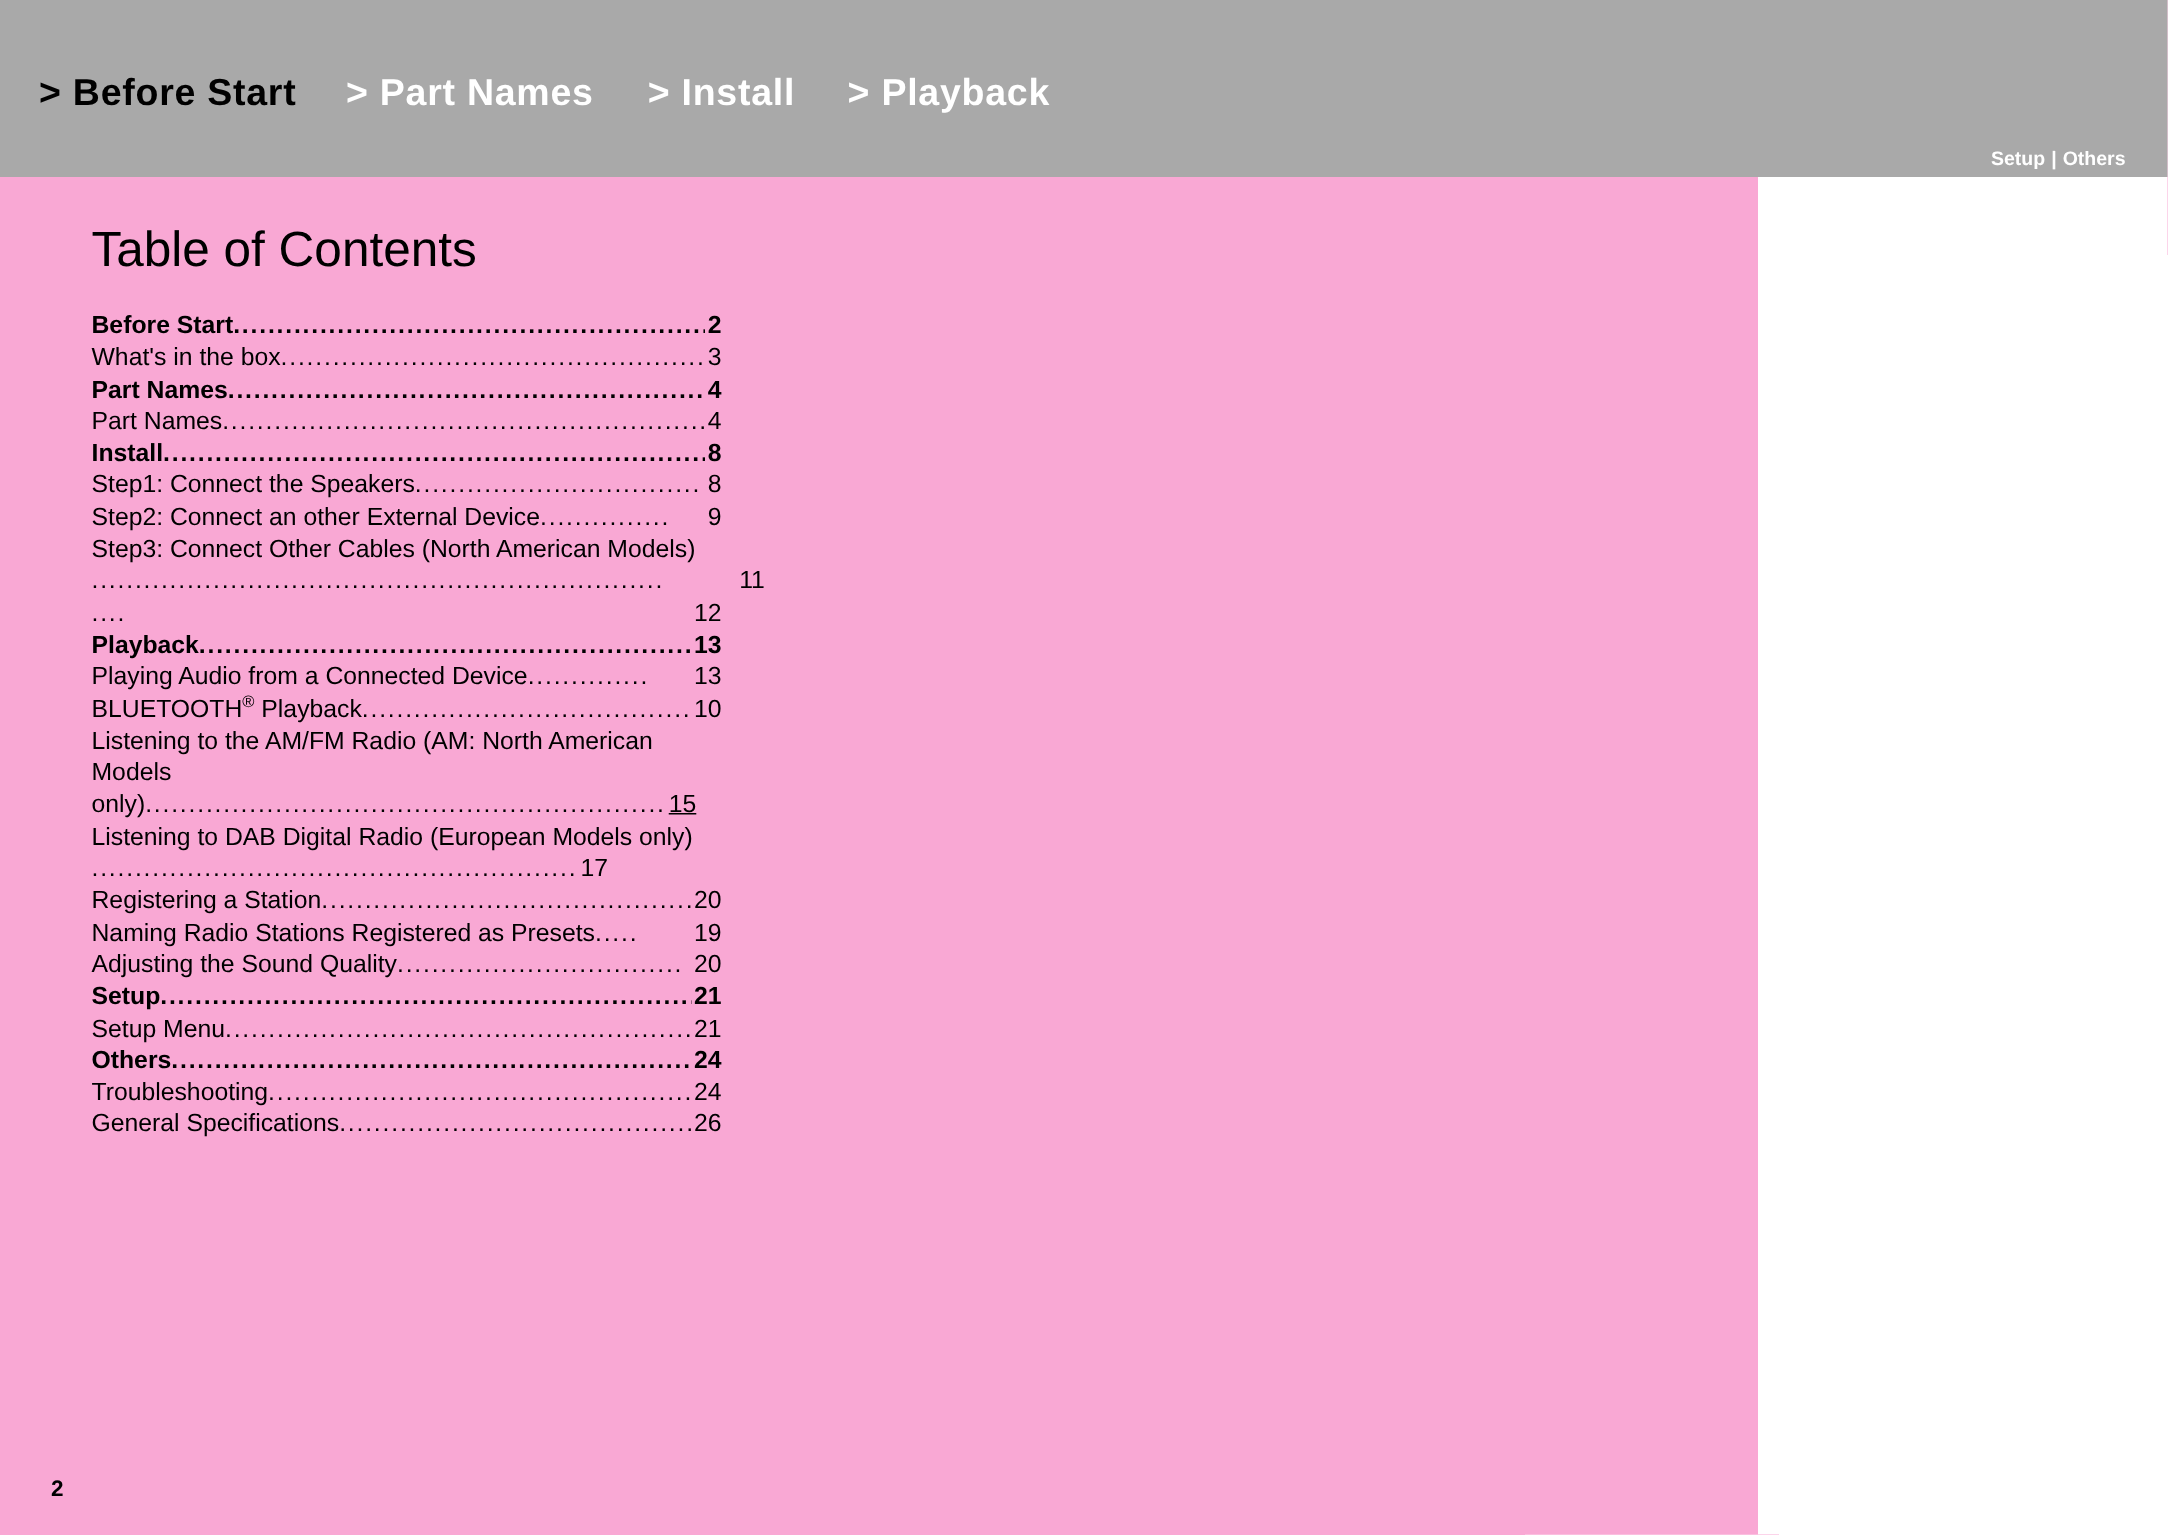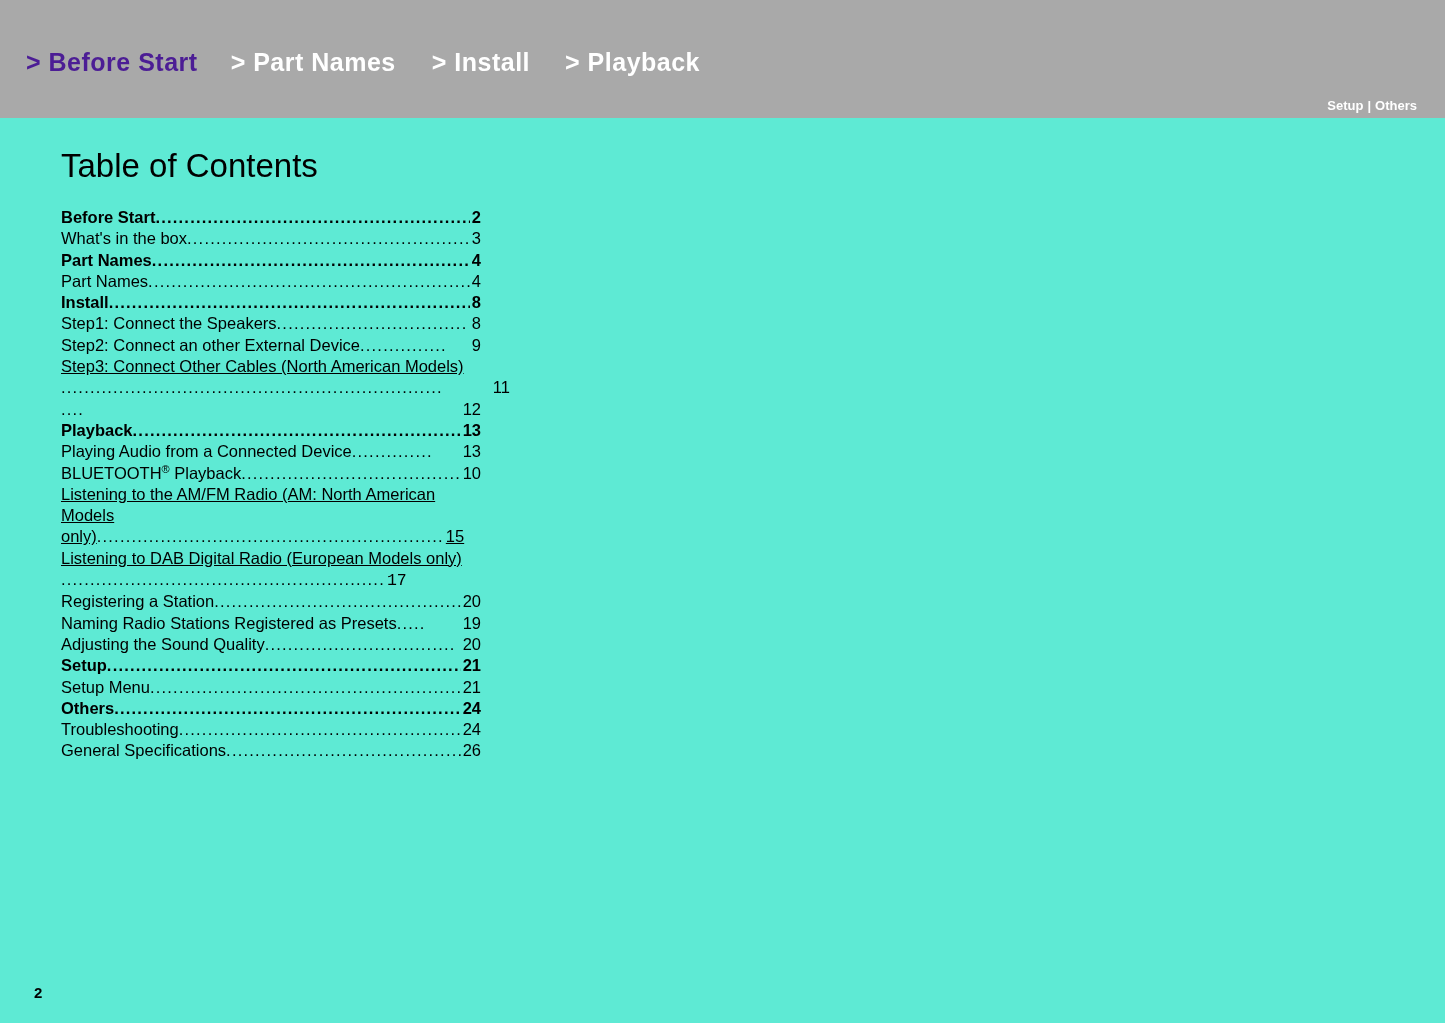--- a/index.html
+++ b/index.html
@@ -31,21 +31,21 @@
     align-items: baseline;
   }
   .nav-item {
     font-size: 25px;
     font-weight: bold;
     letter-spacing: 0.5px;
     color: #ffffff;
     white-space: nowrap;
   }
   .nav-item.active {
-    color: #4c1d95;
+    color: #000000;
   }
   .nav-gap-1 { width: 33px; }
   .nav-gap-2 { width: 36px; }
   .nav-gap-3 { width: 35px; }
 
   .subnav {
     position: absolute;
     right: 28px;
     top: 98px;
     font-size: 13px;
@@ -53,23 +53,23 @@
     color: #ffffff;
     white-space: nowrap;
   }
   .subnav .sep {
     padding: 0 4px;
   }
 
   
   .page {
     position: relative;
-    width: 1445px;
+    width: 1172px;
     height: 905px;
-    background: #5eead4;
+    background: #f9a8d4;
   }
 
   .title {
     position: absolute;
     left: 61px;
     top: 29px;
     font-size: 33px;
     font-weight: normal;
     color: #000000;
     letter-spacing: 0px;
@@ -109,21 +109,20 @@
     text-align: right;
     padding-left: 2px;
   }
   
   .toc-row.wrap-first {
     display: block;
   }
   .toc-row.wrap-first .toc-label {
     display: inline;
     white-space: normal;
-    text-decoration: underline;
   }
 
   sup.reg {
     font-size: 11px;
     vertical-align: super;
     line-height: 0;
   }
 
   .folio {
     position: absolute;
@@ -205,21 +204,21 @@
         <span class="toc-label">Playing Audio from a Connected Device  </span>
         <span class="toc-dots">..............</span>
         <span class="toc-page">13</span>
       </div>
       <div class="toc-row">
         <span class="toc-label">BLUETOOTH<sup class="reg">®</sup> Playback  </span>
         <span class="toc-dots">......................................</span>
         <span class="toc-page">10</span>
       </div>
       <div class="toc-row wrap-first" style="white-space: normal;"><span class="toc-label">Listening to the AM/FM Radio (AM: North American Models only)</span><span class="toc-dots" style="display: inline;">............................................................</span><span class="toc-page" style="display: inline; text-decoration: underline;">15</span></div>
-      <div class="toc-row wrap-first" style="white-space: normal;"><span class="toc-label">Listening to DAB Digital Radio (European Models only)  </span><span class="toc-dots" style="display: inline;">........................................................</span><span class="toc-page" style="display: inline; font-family: Liberation Mono, monospace;">17</span></div>
+      <div class="toc-row wrap-first" style="white-space: normal;"><span class="toc-label">Listening to DAB Digital Radio (European Models only)  </span><span class="toc-dots" style="display: inline;">........................................................</span><span class="toc-page" style="display: inline;">17</span></div>
       <div class="toc-row">
         <span class="toc-label">Registering a Station  </span>
         <span class="toc-dots">............................................</span>
         <span class="toc-page">20</span>
       </div>
       <div class="toc-row">
         <span class="toc-label">Naming Radio Stations Registered as Presets  </span>
         <span class="toc-dots">.....</span>
         <span class="toc-page">19</span>
       </div>

